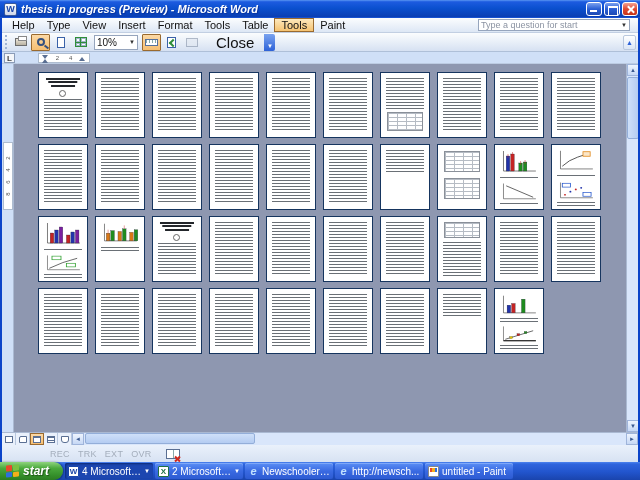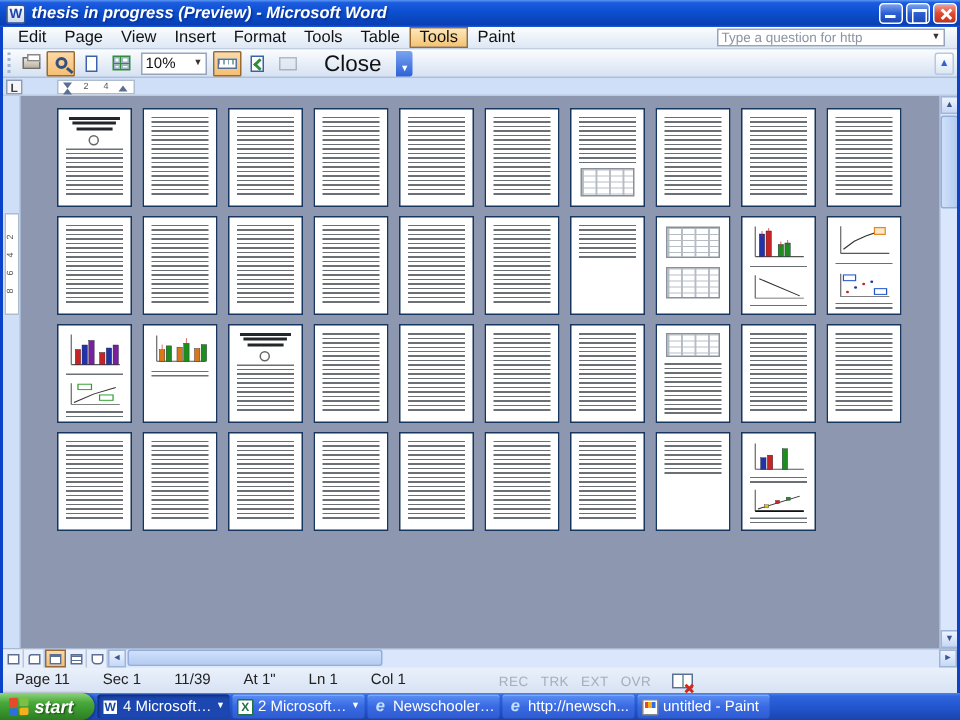--- a/index.html
+++ b/index.html
@@ -180,32 +180,32 @@
       <span class="wb wb-min"></span>
       <span class="wb wb-res"></span>
       <span class="wb wb-close"></span>
     </span>
   </div>
 
   <div class="frame">
 
     <div class="menubar">
       <span class="mitems" id="menubar-items">
-          <span class="mi">Edit</span>
-          <span class="mi">Page</span>
+          <span class="mi">Help</span>
+          <span class="mi">Type</span>
           <span class="mi">View</span>
           <span class="mi">Insert</span>
           <span class="mi">Format</span>
           <span class="mi">Tools</span>
           <span class="mi">Table</span>
           <span class="mi mi-act">Tools</span>
           <span class="mi">Paint</span>
         </span>
       <span class="helpbox">
-        <span class="helptext">Type a question for http</span>
+        <span class="helptext">Type a question for start</span>
         <span class="helparrow">▼</span>
       </span>
     </div>
 
     <div class="toolbar">
       <span class="tb-handle"></span>
       <span class="tbtn">
           <span class="i-print"></span>
         </span>
       <span class="tbtn pressed">
@@ -603,28 +603,20 @@
           </span>
         </span>
       <span class="harr">◄</span>
       <span class="htrack">
           <span class="hthumb"></span>
         </span>
       <span class="harr">►</span>
     </div>
 
     <div class="statusbar">
-      <span id="statusfields" style="display:flex;">
-          <span class="sf">Page 11</span>
-          <span class="sf">Sec 1</span>
-          <span class="sf">11/39</span>
-          <span class="sf">At 1"</span>
-          <span class="sf">Ln 1</span>
-          <span class="sf">Col 1</span>
-        </span>
       <span id="statustoggles" class="stgroup">
           <span class="st">REC</span>
           <span class="st">TRK</span>
           <span class="st">EXT</span>
           <span class="st">OVR</span>
         </span>
       <span class="book"></span>
     </div>
 
   </div>

